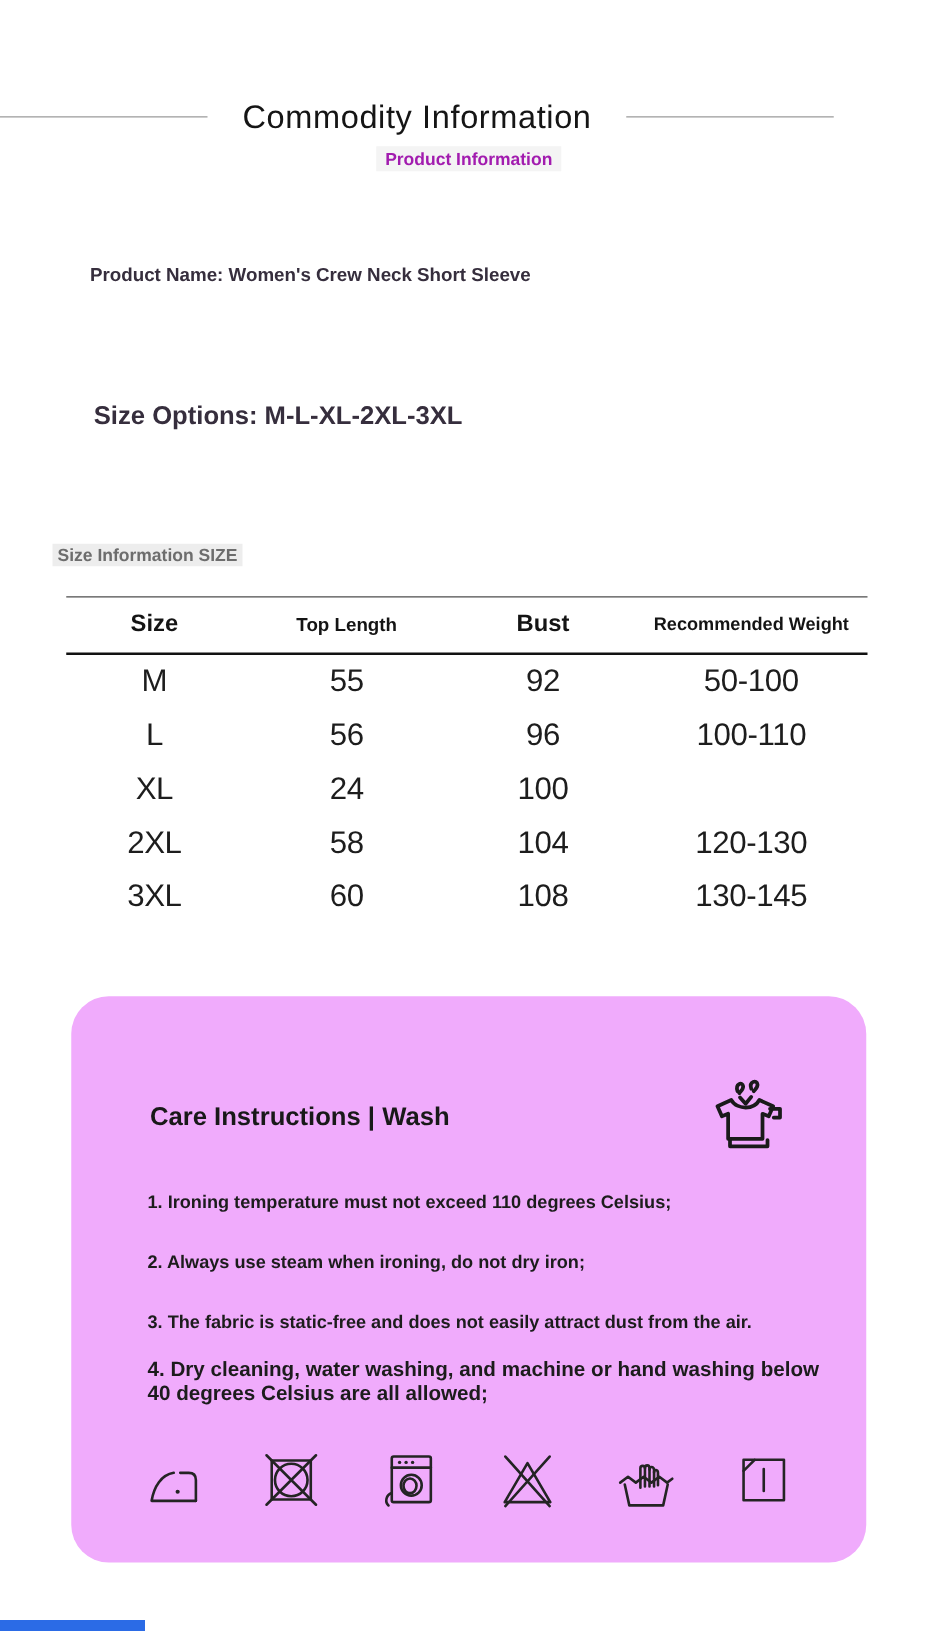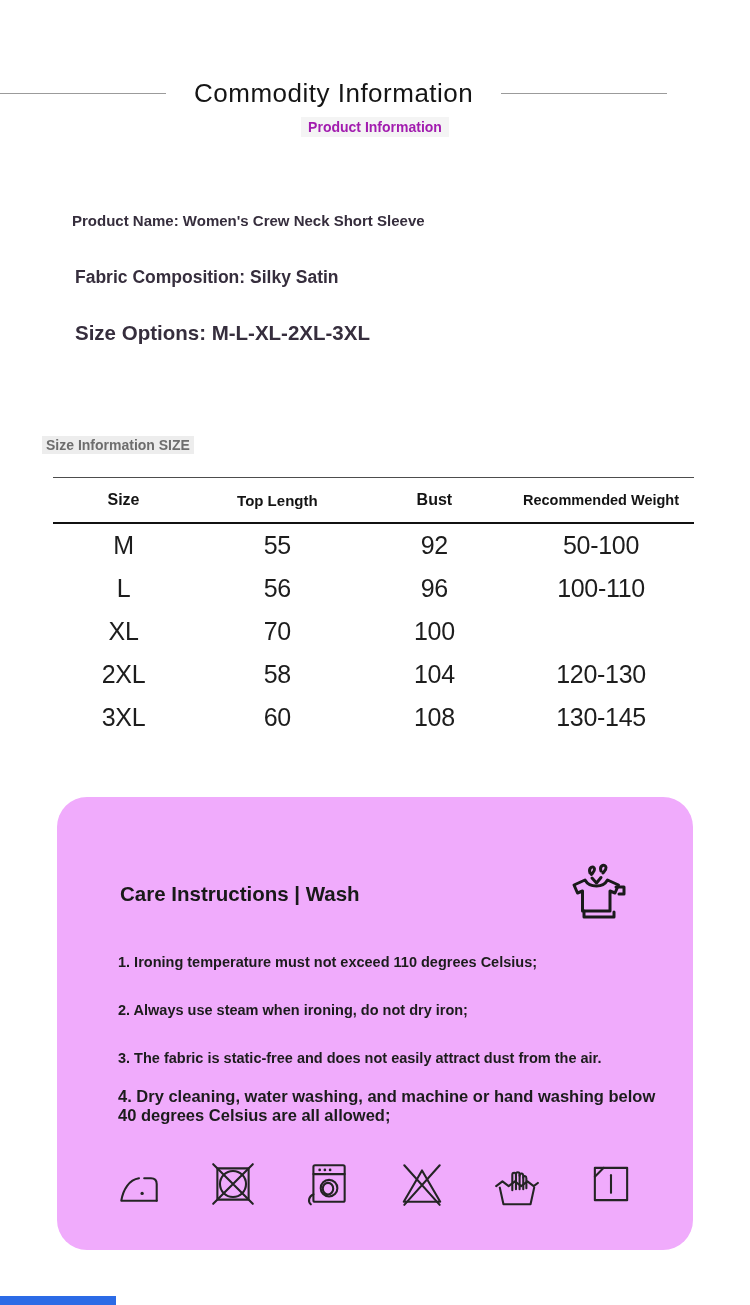--- a/index.html
+++ b/index.html
@@ -29,21 +29,21 @@
   .size-label {
     font-size:14px; font-weight:bold; color:#6d6d6d; background:#ededed; padding:1px 4px;
   }
   .size-table { position:absolute; top:477px; left:53px; width:641px; }
   .thead {
     display:grid; grid-template-columns:22% 26% 23% 29%;
     border-top:1px solid #4d4d4d; border-bottom:2px solid #111111;
     height:44px; align-items:center;
   }
   .hc { text-align:center; font-weight:bold; color:#141414; }
-  .hc1,.hc3 { font-size:16px; }
+  .hc1,.hc3 { font-size:19px; }
   .hc2 { font-size:15px; }
   .hc4 { font-size:14.5px; }
   .trow {
     display:grid; grid-template-columns:22% 26% 23% 29%;
     height:43px; align-items:center;
   }
   .tc { text-align:center; font-size:25px; font-weight:400; color:#1d1d1d; letter-spacing:-0.3px; }
   
   .care-box {
     position:absolute; top:797px; left:57px; width:636px; height:453px;
@@ -74,21 +74,20 @@
     <span class="hline"></span>
     <h1 class="page-title">Commodity Information</h1>
     <span class="hline"></span>
   </div>
 
   <div class="subtitle-wrap">
     <span class="subtitle">Product Information</span>
   </div>
 
   <div class="pline p1">Product Name: Women's Crew Neck Short Sleeve</div>
-  <div class="pline p2">Fabric Composition: Silky Satin</div>
   <div class="pline p3">Size Options: M-L-XL-2XL-3XL</div>
 
   <div class="size-label-wrap">
     <span class="size-label">Size Information SIZE</span>
   </div>
 
   <div class="size-table">
     <div class="thead">
       <div class="hc hc1">Size</div>
       <div class="hc hc2">Top Length</div>
@@ -102,21 +101,21 @@
       <div class="tc">50-100</div>
     </div>
     <div class="trow">
       <div class="tc">L</div>
       <div class="tc">56</div>
       <div class="tc">96</div>
       <div class="tc">100-110</div>
     </div>
     <div class="trow">
       <div class="tc">XL</div>
-      <div class="tc">70</div>
+      <div class="tc">24</div>
       <div class="tc">100</div>
     </div>
     <div class="trow">
       <div class="tc">2XL</div>
       <div class="tc">58</div>
       <div class="tc">104</div>
       <div class="tc">120-130</div>
     </div>
     <div class="trow">
       <div class="tc">3XL</div>

